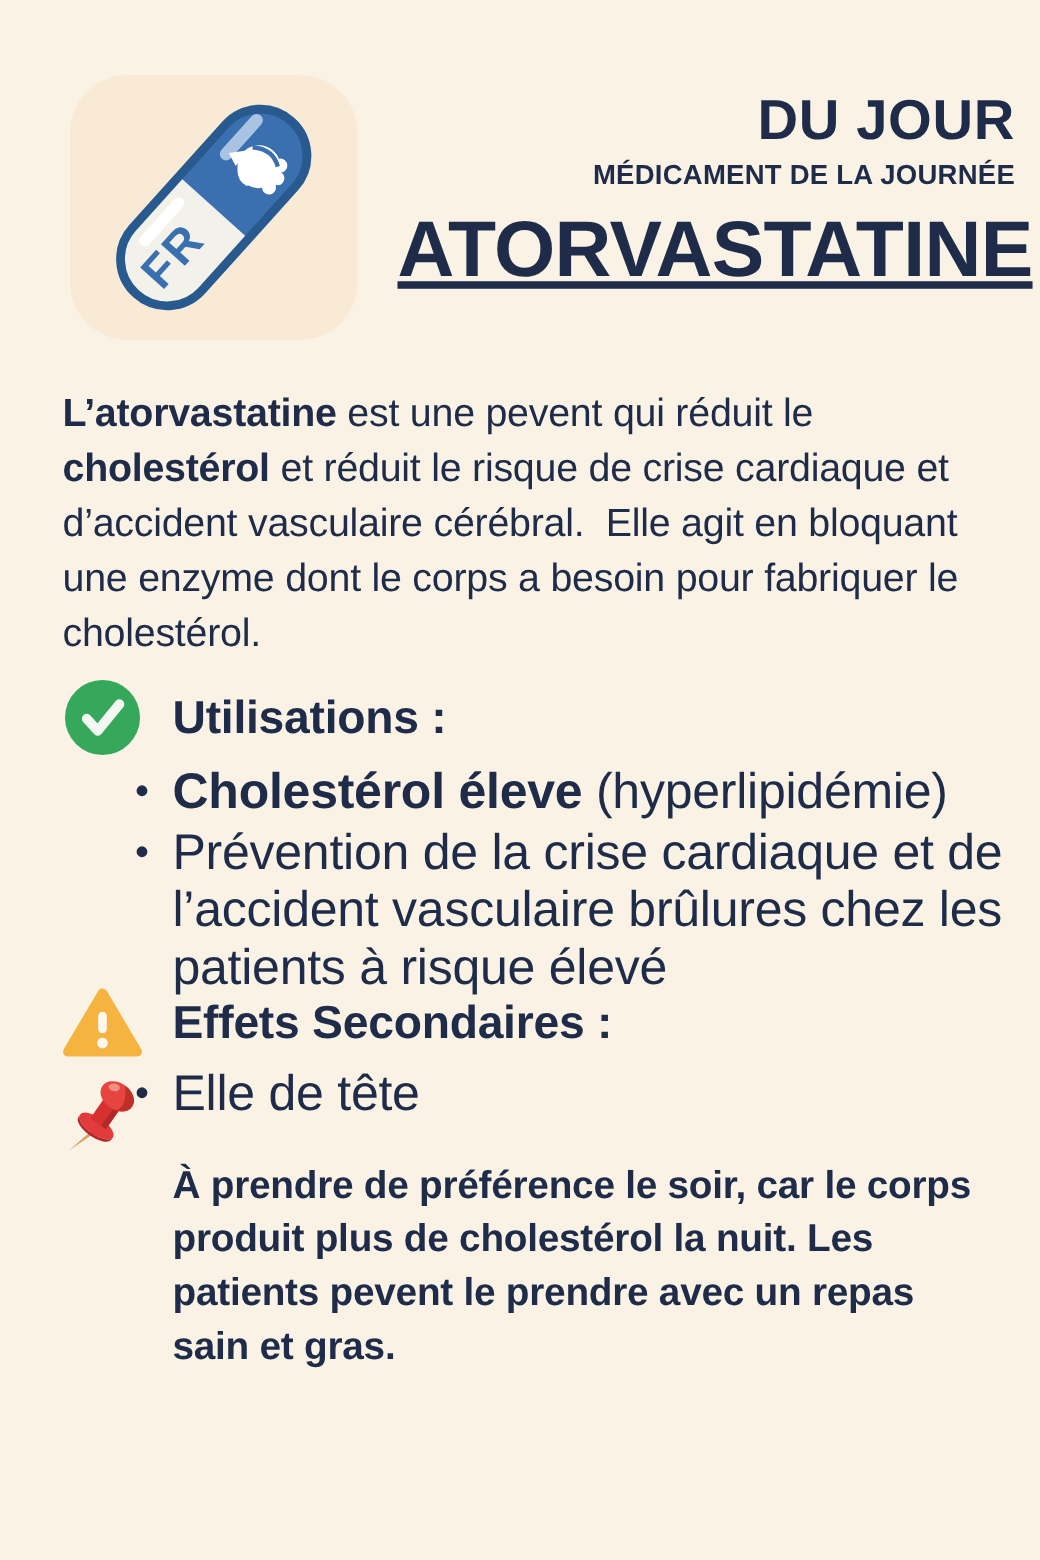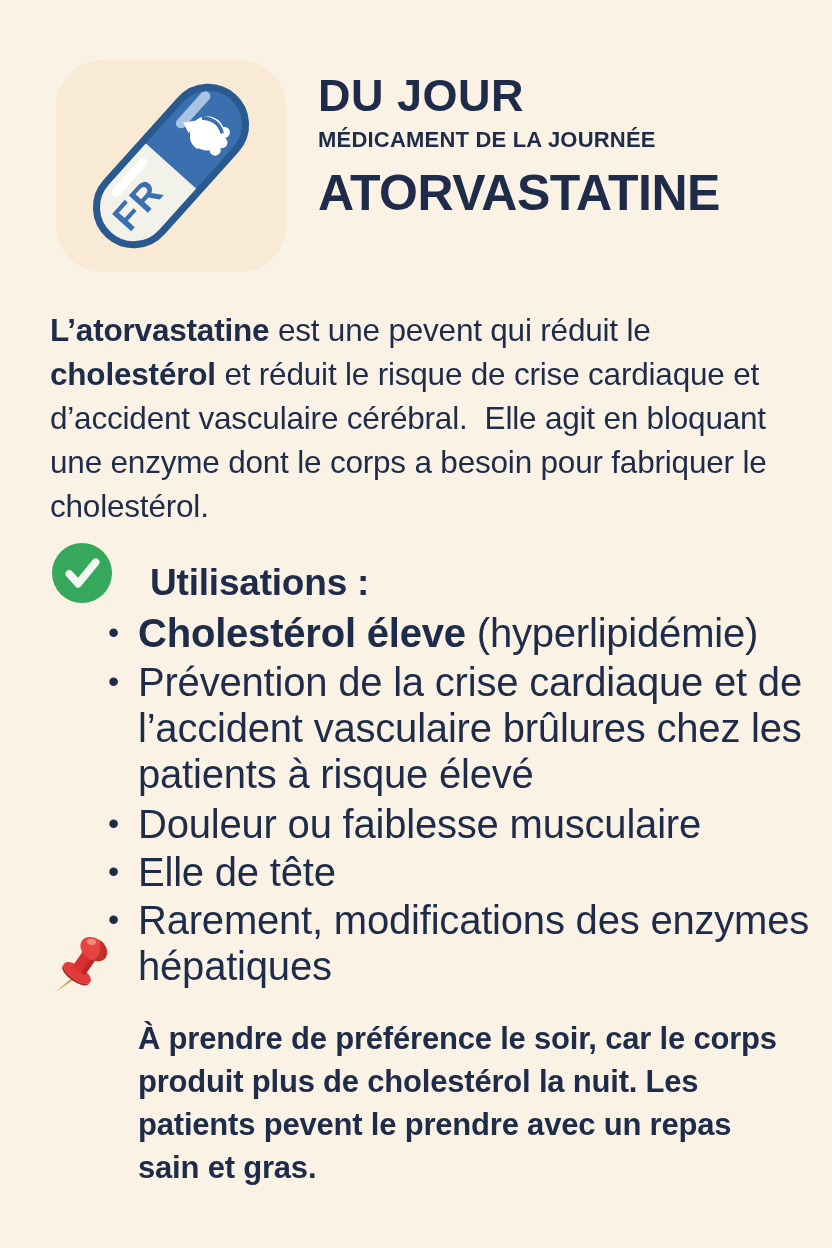--- a/index.html
+++ b/index.html
@@ -27,57 +27,58 @@
   .app-icon {
     flex: none;
     width: 230px;
     height: 212px;
     border-radius: 46px;
     background: #f8ead4;
     display: flex;
     align-items: center;
     justify-content: center;
   }
-  .titles { padding-top: 12px; min-width: 0; }
+  .titles { padding-top: 12px; min-width: 0; text-align: right; }
   .kicker {
     font-size: 45px;
     font-weight: 800;
     letter-spacing: 0.5px;
     line-height: 1.06;
   }
   .subtitle {
     font-size: 22px;
     font-weight: 700;
     letter-spacing: 0.2px;
     margin-top: 7px;
     white-space: nowrap;
   }
   .drug-title {
-    font-size: 50px;
+    font-size: 63px;
     font-weight: 800;
     letter-spacing: -0.5px;
     margin-top: 11px;
     white-space: nowrap;
+    text-decoration: underline;
   }
 
   
   .intro {
     margin: 36px 18px 0 50px;
     max-width: 766px;
     font-size: 31.5px;
     letter-spacing: -0.2px;
     line-height: 44px;
   }
   .intro b { font-weight: 700; }
 
   
   .section-head {
     display: flex;
-    align-items: flex-end;
-    gap: 36px;
+    align-items: center;
+    gap: 24px;
     margin-left: 50px;
     height: 60px;
   }
   .section-head.uses       { margin-top: 16px; }
   .section-head.side-fx    { margin-top: -12px; }
   .section-head.tip        { margin-top: -24px; height: 48px; }
   .icon-wrap {
     flex: none;
     width: 64px;
     display: flex;
@@ -174,24 +175,32 @@
         <path d="M19 33 L28 43 L46 21" stroke="#f4f8f3" stroke-width="8" fill="none" stroke-linecap="round" stroke-linejoin="round"></path>
       </svg>
     </span>
     <span class="section-title">Utilisations :</span>
   </div>
   <ul class="bullets">
     <li><b>Cholestérol éleve</b><span> (hyperlipidémie)</span></li>
     <li>Prévention de la crise cardiaque et de l’accident vasculaire brûlures chez les patients à risque élevé</li>
   </ul>
 
+  <div class="section-head side-fx">
+    <span class="icon-wrap">
+      <svg width="72" height="64" viewBox="0 0 74 66" aria-hidden="true">
+        <path d="M37 6 L69 60 L5 60 Z" fill="#f4b43f" stroke="#f4b43f" stroke-width="9" stroke-linejoin="round"></path>
+        <rect x="33" y="23" width="8" height="20" rx="4" fill="#fdf8ee"></rect>
+        <circle cx="37" cy="52" r="5" fill="#fdf8ee"></circle>
+      </svg>
+    </span>
+    <span class="section-title">Effets Secondaires :</span>
+  </div>
   <ul class="bullets tight">
-    <li>Douleur ou faiblesse musculaire</li>
     <li>Elle de tête</li>
-    <li>Rarement, modifications des enzymes hépatiques</li>
   </ul>
 
   <div class="section-head tip">
     <span class="icon-wrap pin">
       <svg width="80" height="92" viewBox="0 0 84 96" aria-hidden="true">
         <g transform="rotate(35 42 44)">
           <path d="M41 60 L33 93 L45 61 Z" fill="#d9a15e"></path>
           <ellipse cx="42" cy="55" rx="21" ry="9" fill="#e23b3b"></ellipse>
           <path d="M21 55 A21 9 0 0 0 63 55 L63 58 A21 9 0 0 1 21 58 Z" fill="#b52828"></path>
           <rect x="32" y="24" width="20" height="28" fill="#d63031"></rect>

